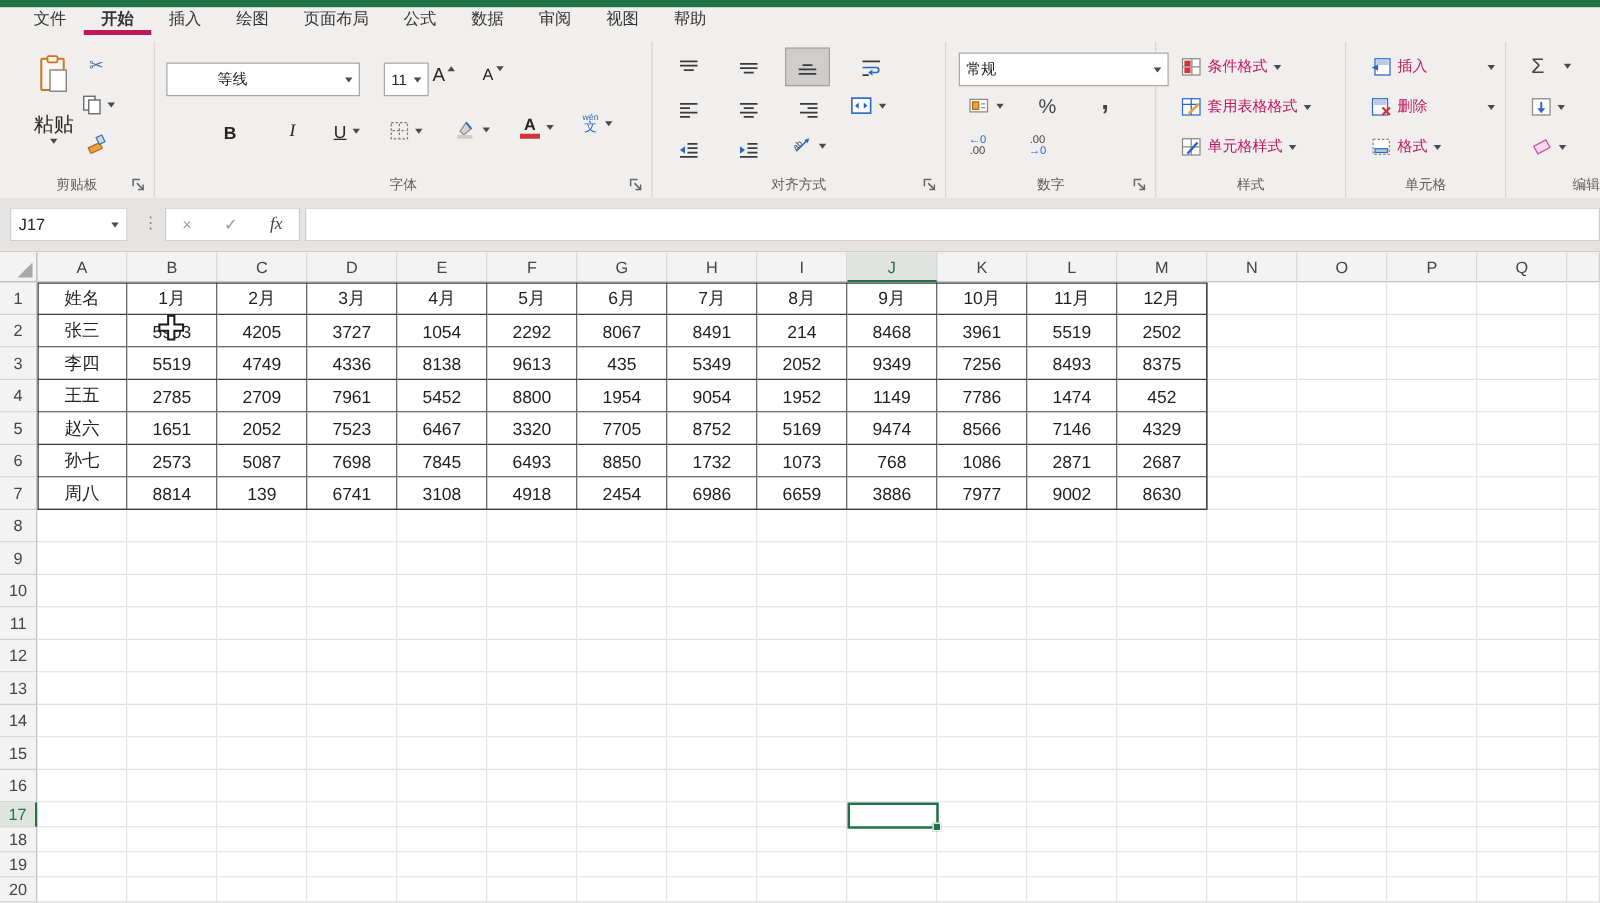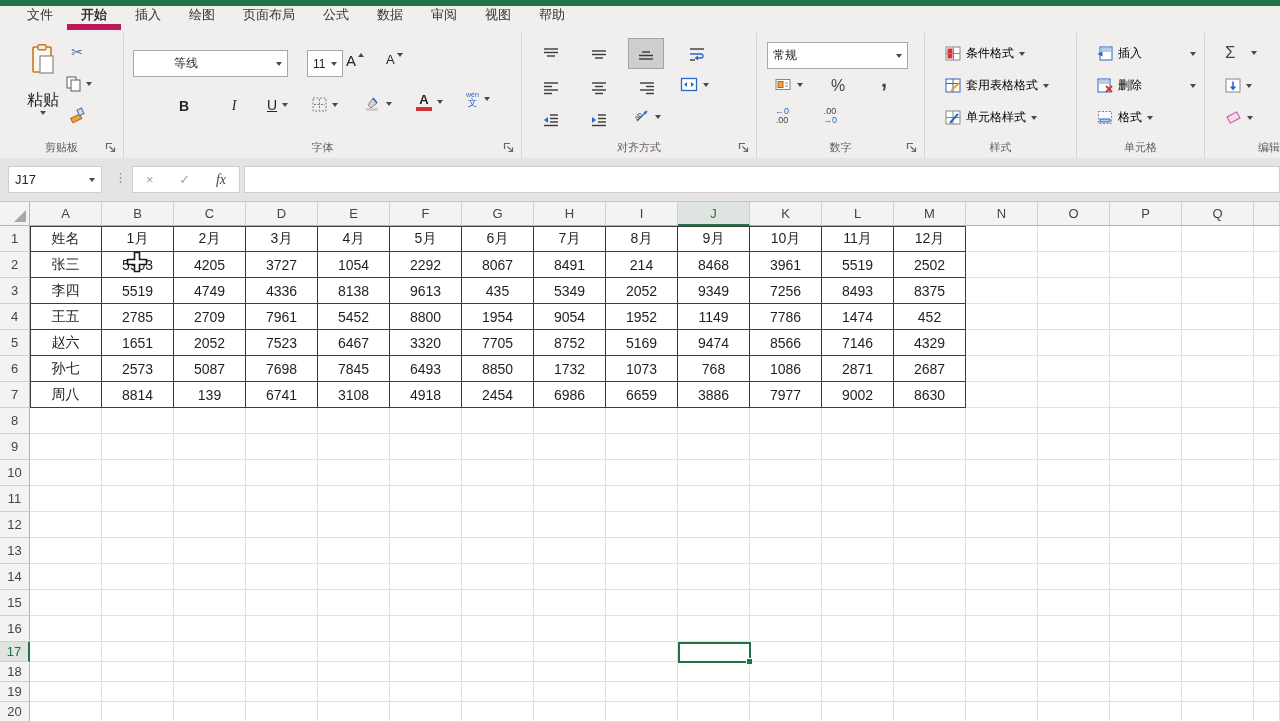--- a/index.html
+++ b/index.html
@@ -8,37 +8,37 @@
          background:#fff; font-family:"Liberation Sans","DejaVu Sans",sans-serif; color:#252423; }
 
   
   #titlebar { position:absolute; left:0; top:0; width:1280px; height:6px; background:#217346; }
 
   
   #menubar { position:absolute; left:0; top:6px; width:1280px; height:27px; background:#f1efee;
              display:flex; align-items:flex-start; padding-left:13px; }
   .menu-tab { font-size:13px; color:#333; padding:0 14px; display:flex; align-items:center;
               border-bottom:3px solid transparent; cursor:default; }
-  .menu-tab.active { font-weight:bold; border-bottom:6px solid #be185d; }
+  .menu-tab.active { font-weight:bold; border-bottom:4px solid #be185d; }
 
   
   #ribbon { position:absolute; left:0; top:33px; width:1280px; height:125px; background:#f1efee; }
   .grp { position:absolute; top:0; height:125px; border-right:1px solid #d8d6d4; }
   .grp-label { position:absolute; left:0; right:0; bottom:3px; text-align:center;
                font-size:11px; color:#605e5c; white-space:nowrap;margin-top:30px; }
   .launcher { position:absolute; right:7px; bottom:5px; width:11px; height:11px; }
   .abs { position:absolute; }
   .chev { width:0; height:0; border-left:3.5px solid transparent; border-right:3.5px solid transparent;
           border-top:4px solid #4a4a4a; display:inline-block; }
   .chevu { width:0; height:0; border-left:3.5px solid transparent; border-right:3.5px solid transparent;
            border-bottom:4px solid #4a4a4a; display:inline-block; }
   .tool { display:flex; align-items:center; justify-content:center; }
   .combo { background:#fff; border:1px solid #a9a7a5; display:flex; align-items:center;
            font-size:12px; padding:0 5px; justify-content:space-between; }
-  .btxt { font-size:12px; color:#000000; white-space:nowrap; }
+  .btxt { font-size:12px; color:#be185d; white-space:nowrap; }
   .big-label { font-size:16px; color:#252423; text-align:center; }
   .active-tool { background:#d0cecd; border:1px solid #a5a3a1; display:flex; align-items:center; justify-content:center; }
   .ico-line { stroke:#3a3a3a; stroke-width:1.4; }
   .menu-row { position:absolute; display:flex; align-items:center; gap:5px; }
 
   
   #fbar { position:absolute; left:0; top:158px; width:1280px; height:44px; background:#e6e4e2;
           border-bottom:1px solid #c8c6c4; }
   #namebox { position:absolute; left:8px; top:8px; width:94px; height:27px; background:#fff;
              border:1px solid #d1cfcd; display:flex; align-items:center; font-size:13px;
@@ -286,21 +286,21 @@
       </div>
       <div class="grp-label">对齐方式</div>
       <svg class="launcher" viewBox="0 0 11 11">
         <polyline points="7,1.5 1.5,1.5 1.5,7" fill="none" stroke="#666" stroke-width="1.2"></polyline>
         <line x1="4.5" y1="4.5" x2="9.5" y2="9.5" stroke="#666" stroke-width="1.2"></line>
         <polyline points="9.5,5.5 9.5,9.5 5.5,9.5" fill="none" stroke="#666" stroke-width="1.2"></polyline>
       </svg>
     </div>
 
     <div class="grp" style="left:757px;width:168px;">
-      <div class="combo abs" style="left:10px;top:9px;width:141px;height:27px;">
+      <div class="combo abs" style="left:10px;top:9px;width:168px;height:27px;">
         <span>常规</span>
         <span class="chev"></span>
       </div>
       <div class="menu-row" style="left:18px;top:44px;">
         <svg width="17" height="15">
           <rect x="1" y="2.5" width="14" height="10" fill="#fff" stroke="#8a8886"></rect>
           <rect x="3" y="4.5" width="5" height="6" fill="#e8a33d" stroke="#b5651d"></rect>
           <line x1="10" y1="6" x2="13" y2="6" stroke="#8a8886"></line>
             <line x1="10" y1="9" x2="13" y2="9" stroke="#8a8886"></line>
         </svg>

